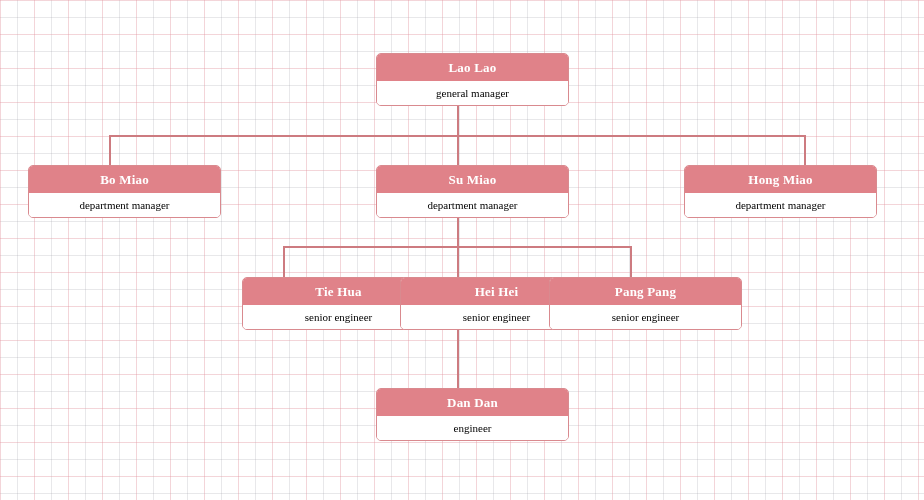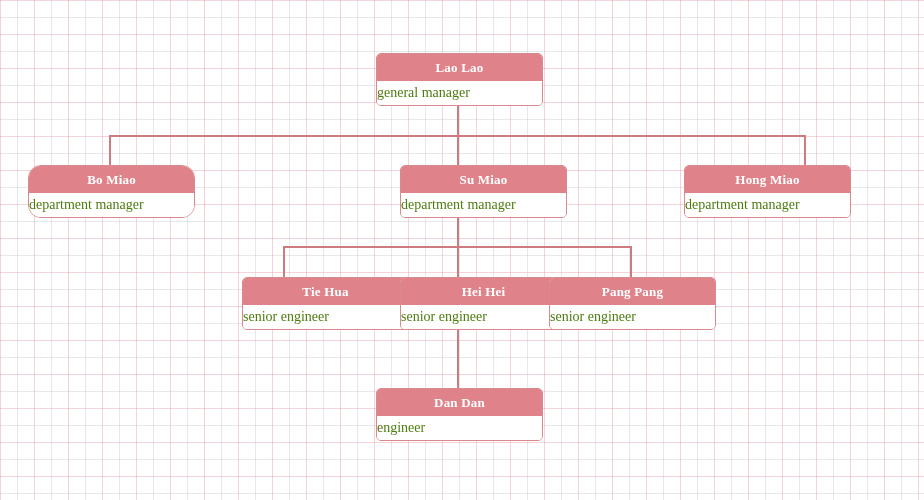--- a/index.html
+++ b/index.html
@@ -42,21 +42,21 @@
   .edge {
     position: absolute;
     background: #cd7b80;
   }
   .edge.h { height: 2px; }
   .edge.v { width: 2px; }
 
   
   .node {
     position: absolute;
-    width: 167px;
+    width: 193px;
     border: 1px solid #d98a8f;
     border-radius: 5px;
     background: #ffffff;
     box-sizing: border-box;
     overflow: hidden;
     z-index: 2;
   }
   .node-title {
     height: 27px;
     line-height: 27px;
@@ -65,23 +65,23 @@
     font-weight: bold;
     font-size: 13px;
     text-align: center;
     letter-spacing: 0.2px;
     white-space: nowrap;
   }
   .node-sub {
     height: 24px;
     line-height: 24px;
     background: #ffffff;
-    color: #4d7c0f;
-    font-size: 14px;
-    text-align: left;
+    color: #000000;
+    font-size: 11px;
+    text-align: center;
     white-space: nowrap;
   }
 </style>
 </head>
 <body>
 
 <div id="org-canvas">
 
   <div class="edge v" style="left:457px; top:105px;  height:32px;"></div>
   <div class="edge h" style="left:109px; top:135px;  width:697px;"></div>
@@ -95,26 +95,26 @@
   <div class="edge v" style="left:457px; top:246px;  height:31px;"></div>
   <div class="edge v" style="left:630px; top:246px;  height:31px;"></div>
 
   <div class="edge v" style="left:457px; top:329px;  height:60px;"></div>
 
   <div class="node" style="left:376px; top:53px;">
     <div class="node-title">Lao Lao</div>
     <div class="node-sub">general manager</div>
   </div>
 
-  <div class="node" style="left:28px; top:165px;border-radius:13px;">
+  <div class="node" style="left:28px; top:165px;">
     <div class="node-title">Bo Miao</div>
     <div class="node-sub">department manager</div>
   </div>
 
-  <div class="node" style="left:376px; top:165px;margin-left:24px;">
+  <div class="node" style="left:376px; top:165px;">
     <div class="node-title">Su Miao</div>
     <div class="node-sub">department manager</div>
   </div>
 
   <div class="node" style="left:684px; top:165px;">
     <div class="node-title">Hong Miao</div>
     <div class="node-sub">department manager</div>
   </div>
 
   <div class="node" style="left:202px; top:277px;margin-left:40px;">

